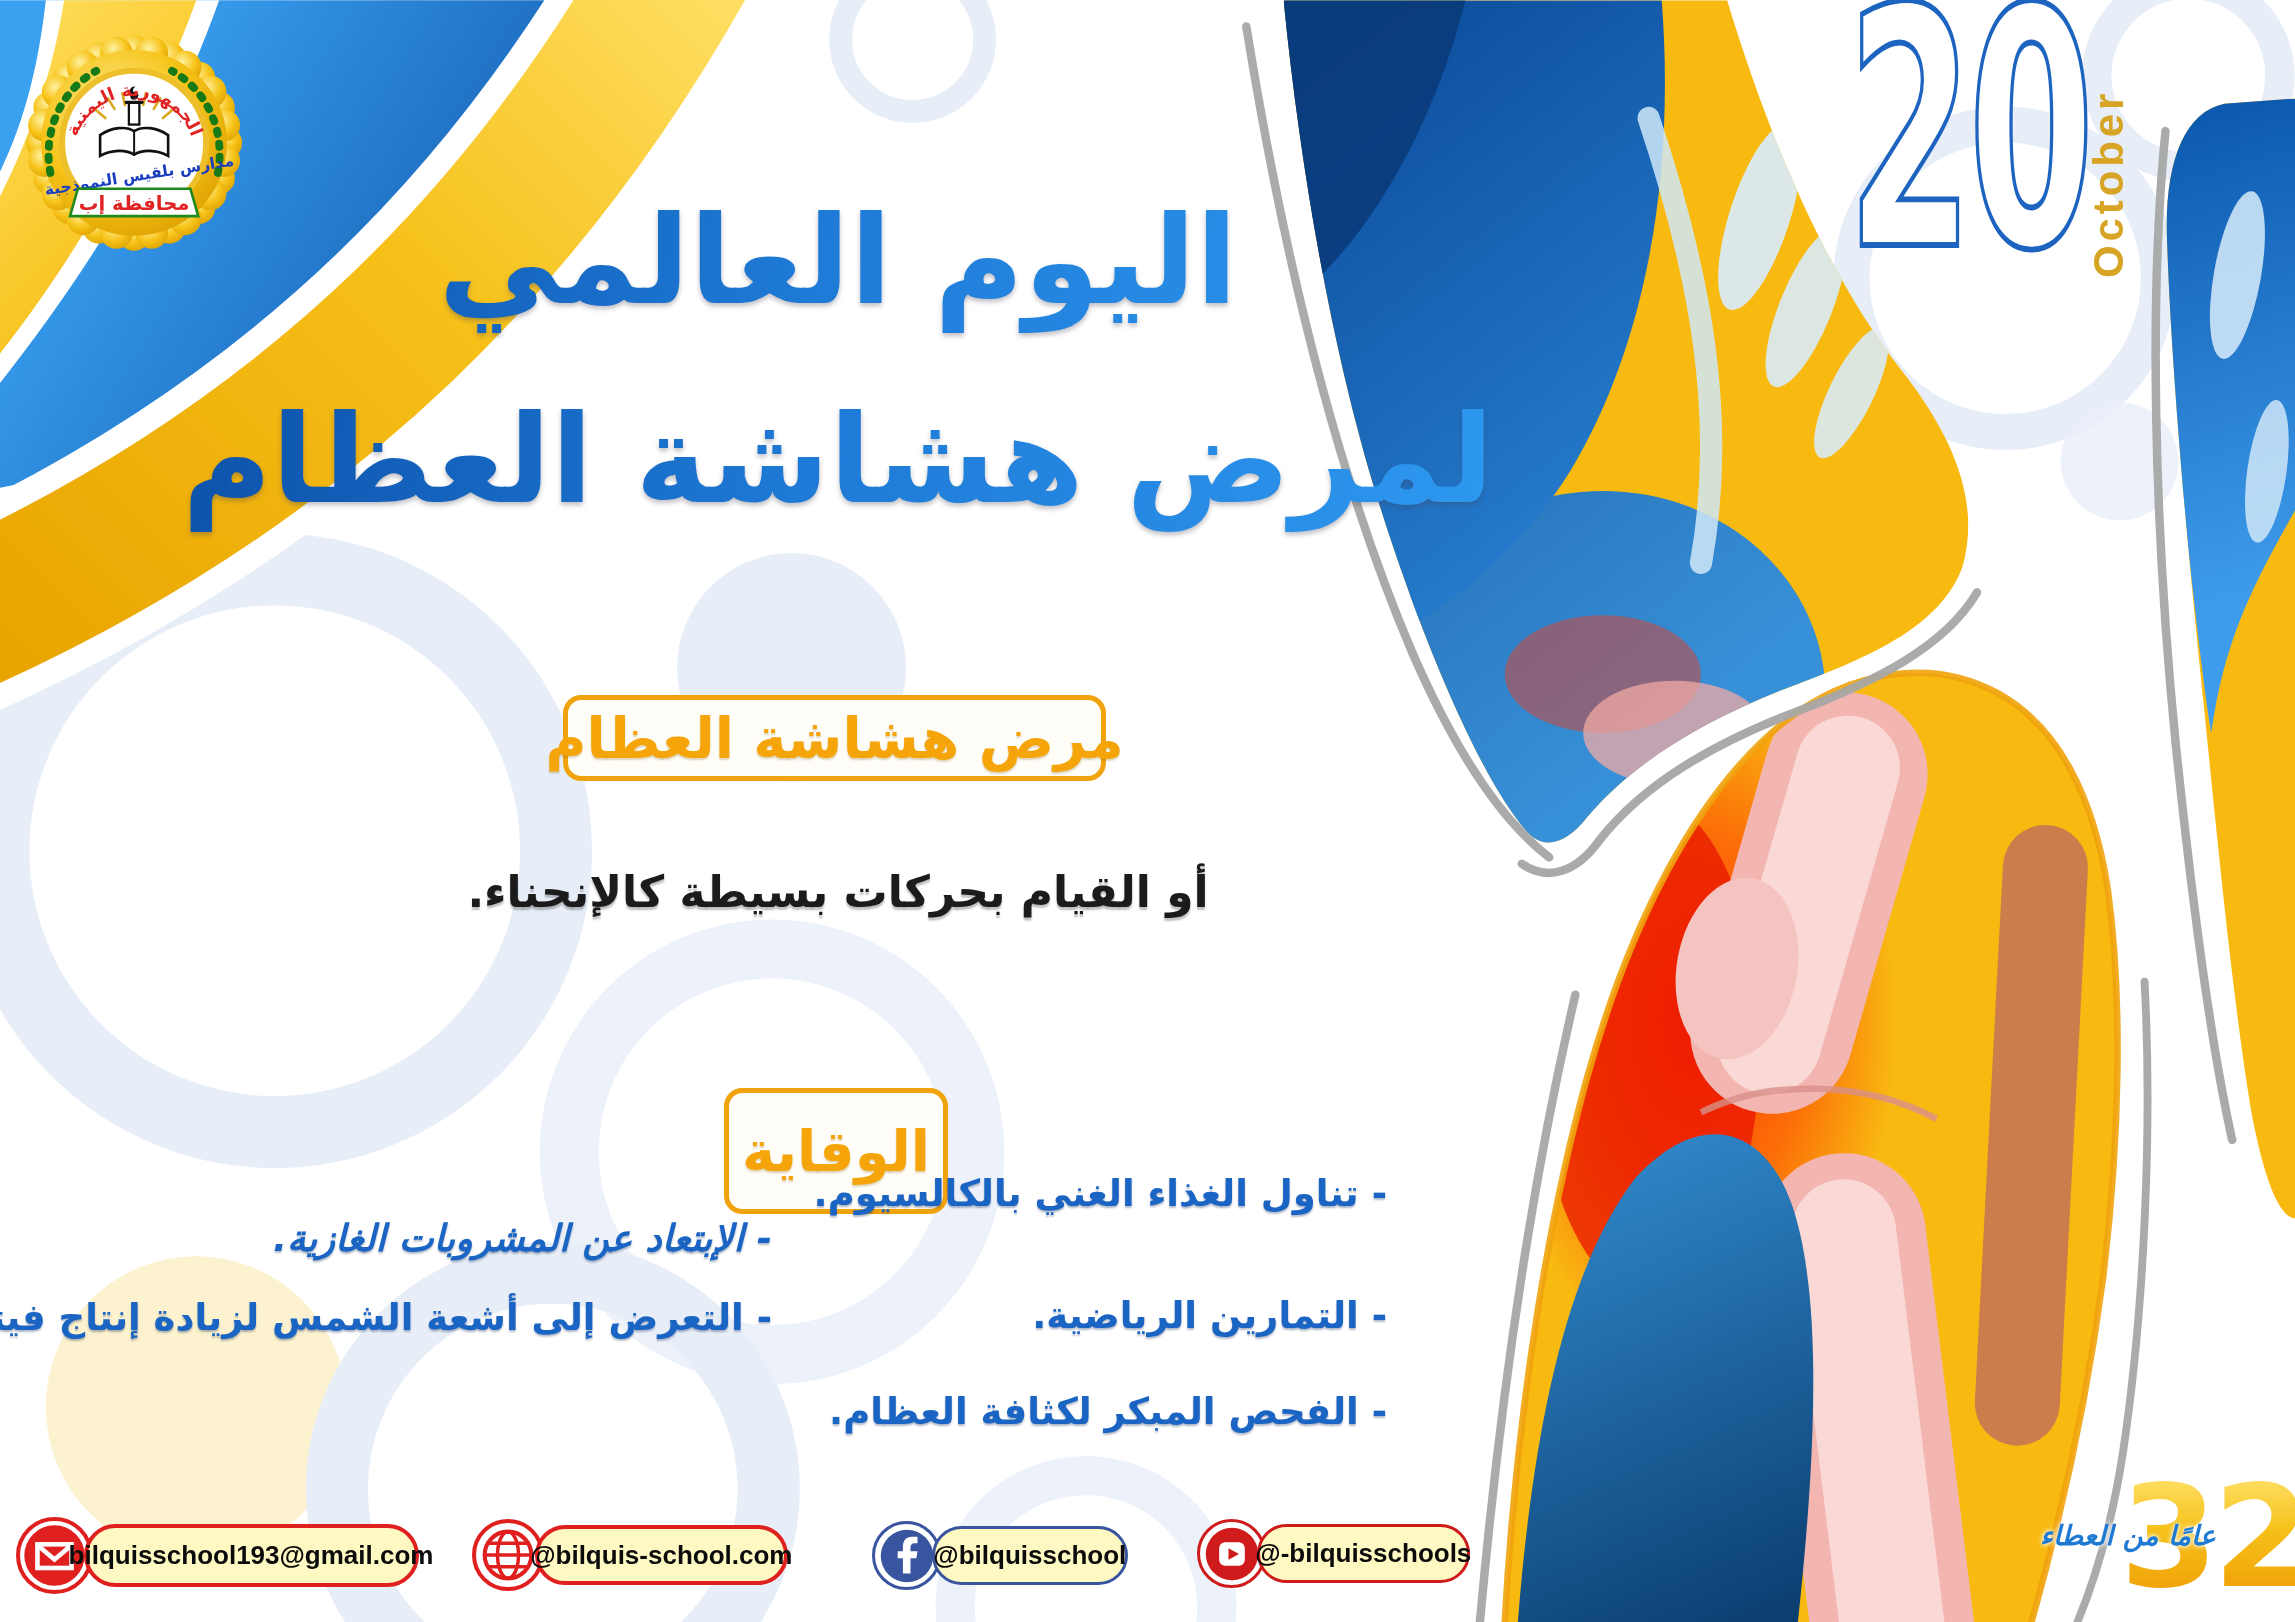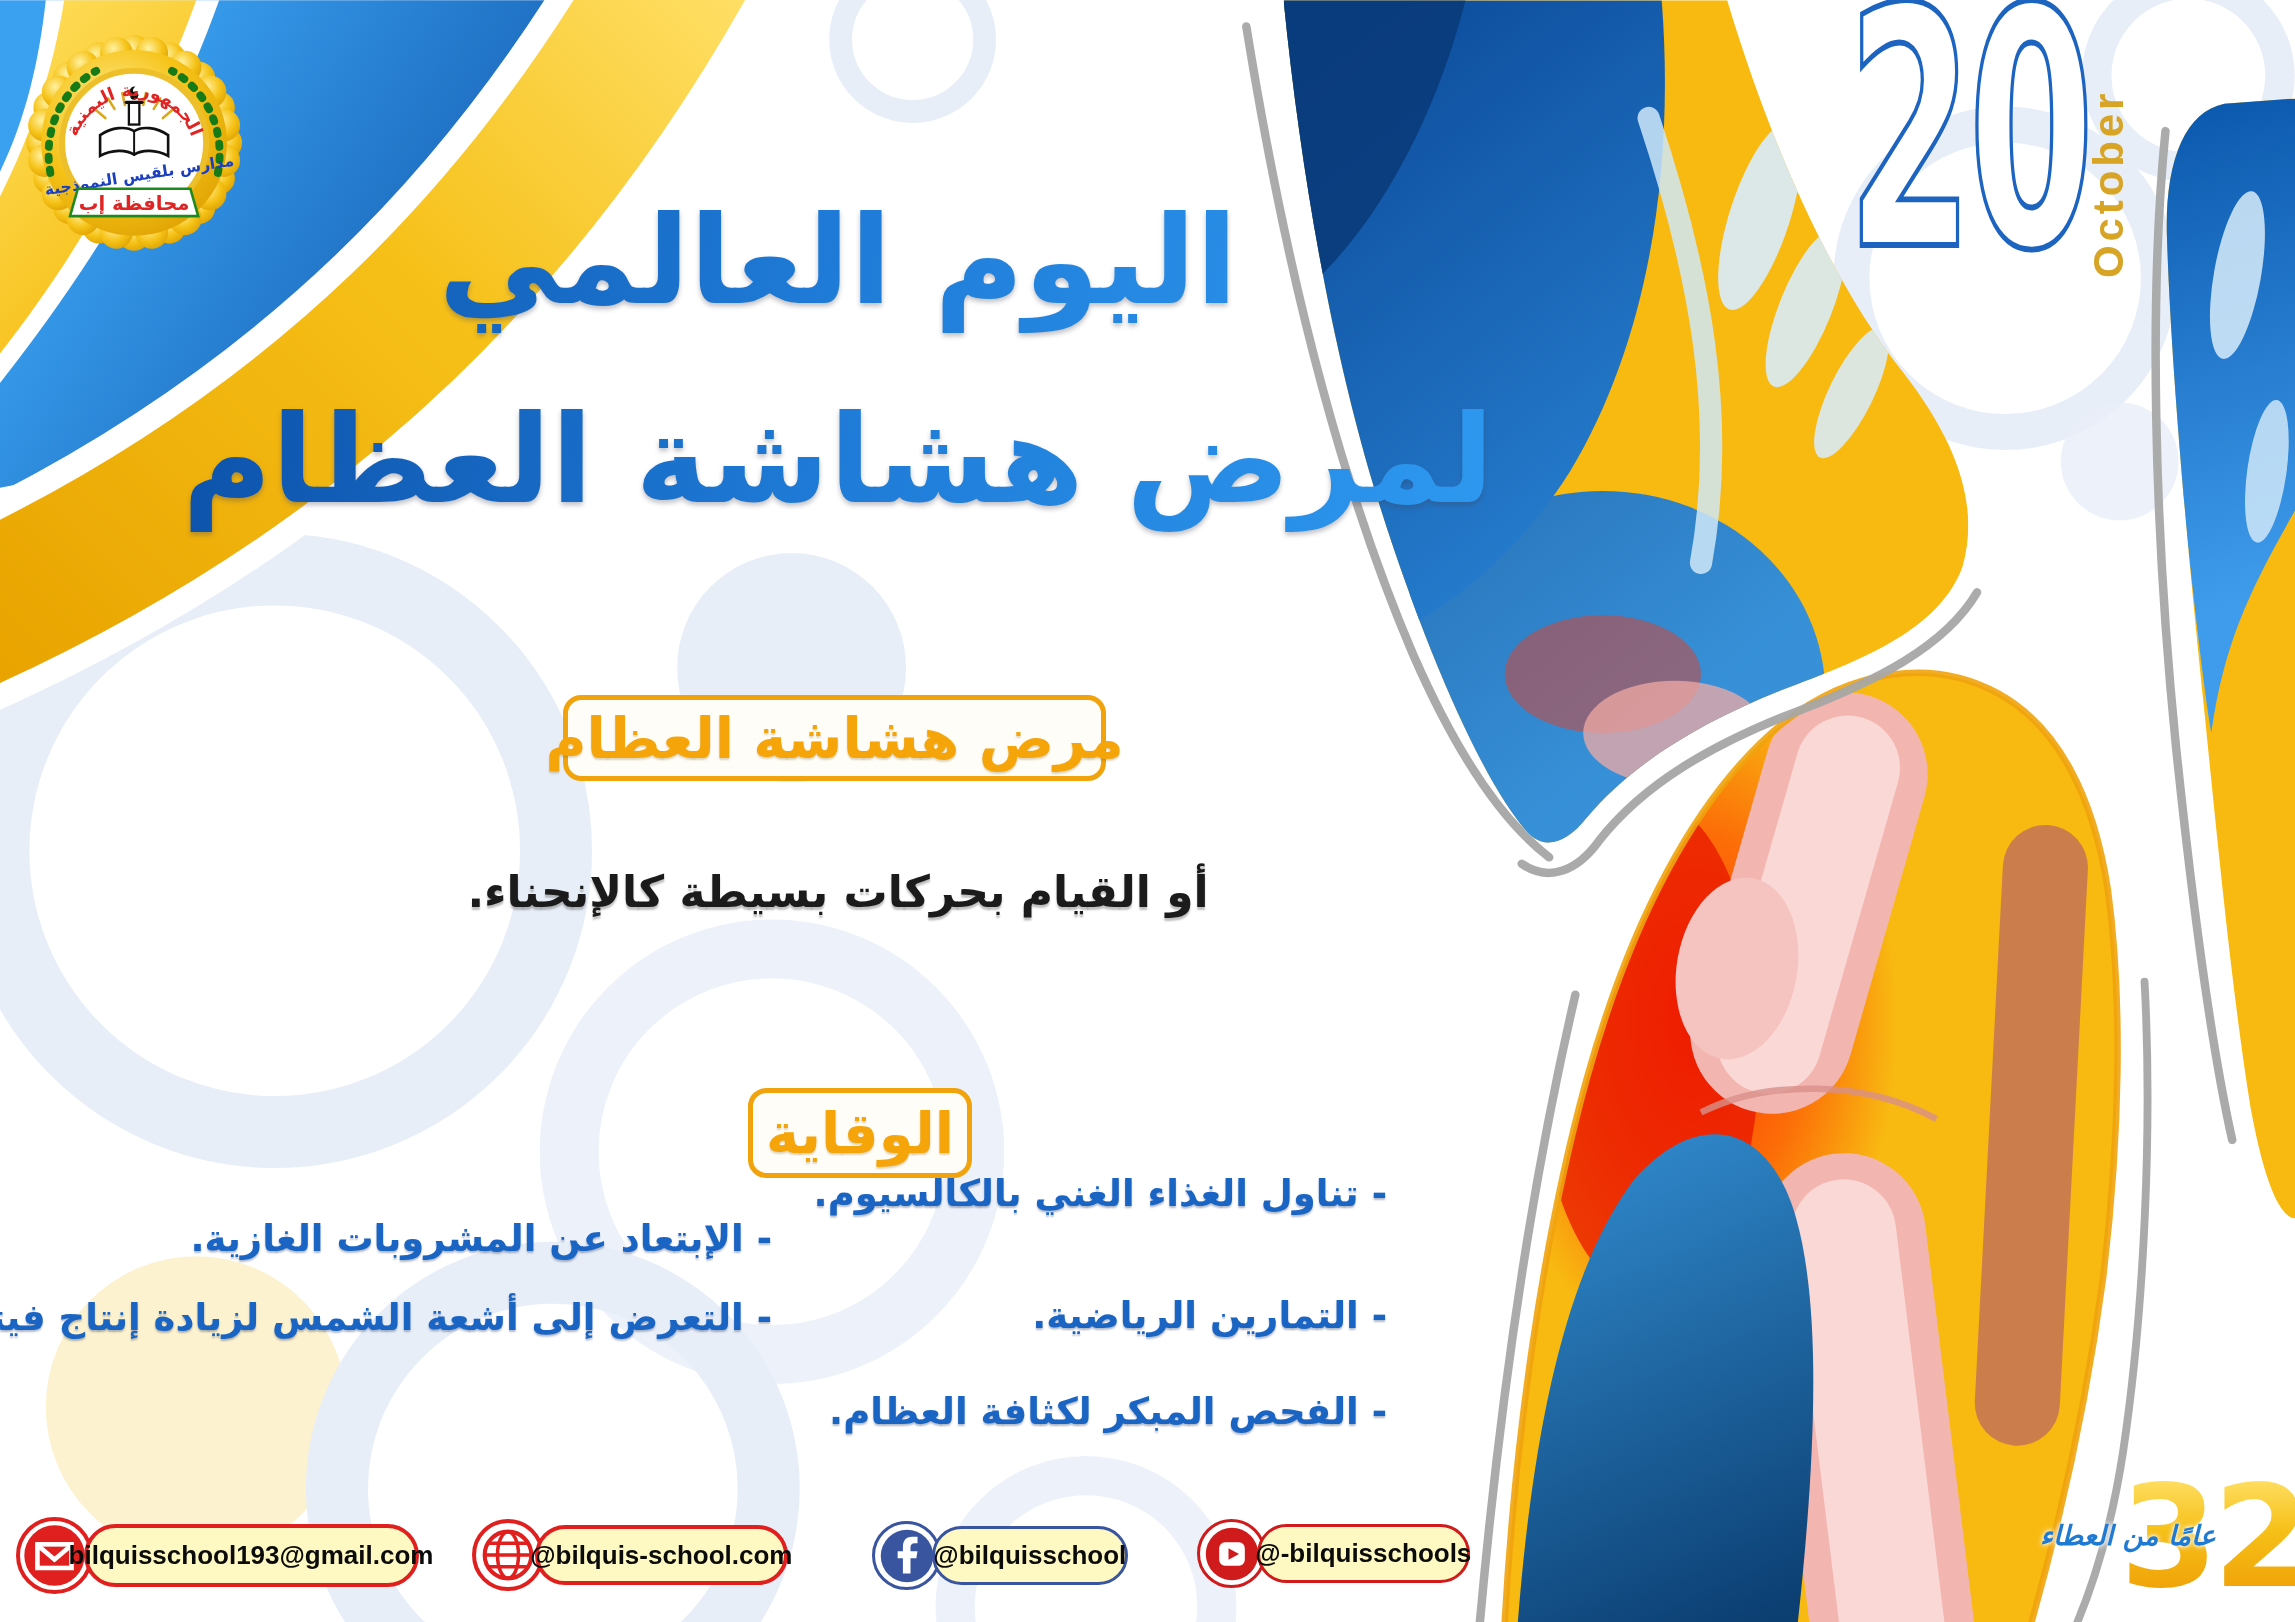--- a/index.html
+++ b/index.html
@@ -12,32 +12,32 @@
     font-weight:bold;font-size:122px;line-height:1.2;white-space:nowrap;
     color:#1866c6;background:linear-gradient(100deg,#0b4ea6 0%,#1e7ad6 48%,#2f9bf2 100%);
     -webkit-background-clip:text;background-clip:text;-webkit-text-fill-color:transparent;
     filter:drop-shadow(0 3.3px 2.6px rgba(70,70,90,.35));}
   .t1{top:188px;} .t2{top:387px;}
   
   .gold-badge{position:absolute;box-sizing:border-box;border:5.2px solid #f0a30c;border-radius:18.3px;
     background:#fffdf8;display:flex;align-items:center;justify-content:center;direction:rtl;
     font-weight:bold;color:#f5a50a;text-shadow:0 2px 2px rgba(120,90,0,.25);white-space:nowrap;}
   .badge-disease{left:563px;top:695px;width:543px;height:86px;font-size:56px;}
-  .badge-prevention{left:748px;top:1088px;width:224px;height:90px;font-size:56px;}
+  .badge-prevention{left:724px;top:1088px;width:224px;height:126px;font-size:56px;}
   
   .para{position:absolute;left:118px;width:1440px;text-align:center;direction:rtl;
     font-weight:bold;font-size:44px;color:#1b1b1b;white-space:nowrap;
     text-shadow:0 2.6px 2px rgba(0,0,0,.25);}
   .p1{top:819px;} .p2{top:866px;}
   
   .bullet{position:absolute;direction:rtl;text-align:right;font-weight:bold;font-size:37px;
     color:#1a64c4;white-space:nowrap;text-shadow:0 2px 2px rgba(0,30,80,.3);}
   .col-r{right:908px;} .col-l{right:1523px;}
   .r1{top:1172px;} .r2{top:1294px;} .r3{top:1374px;margin-top:16px;}
-  .l1{top:1217px;} .l2{top:1296px;}
+  .l1{top:1217px;font-style:italic;} .l2{top:1296px;}
   
   .day-number{position:absolute;left:1847px;top:-34px;font-size:330px;line-height:1;
     font-weight:bold;color:#ffffff;-webkit-text-stroke:5.9px #1d63c0;letter-spacing:-9.2px;
     transform:scaleX(.55);transform-origin:left top;font-family:"DejaVu Sans",sans-serif;}
   .month-name{position:absolute;left:2085px;top:62px;height:216px;
     writing-mode:vertical-rl;transform:rotate(180deg);font-weight:bold;font-size:42px;
     color:#d7a426;letter-spacing:3.9px;font-family:"Liberation Sans",sans-serif;}
   
   .anniv-number{position:absolute;left:2120px;top:1467px;font-size:141px;line-height:1;
     font-weight:bold;color:#f3ae0b;background:linear-gradient(180deg,#ffe169 5%,#f6c018 45%,#ef9d06 95%);

